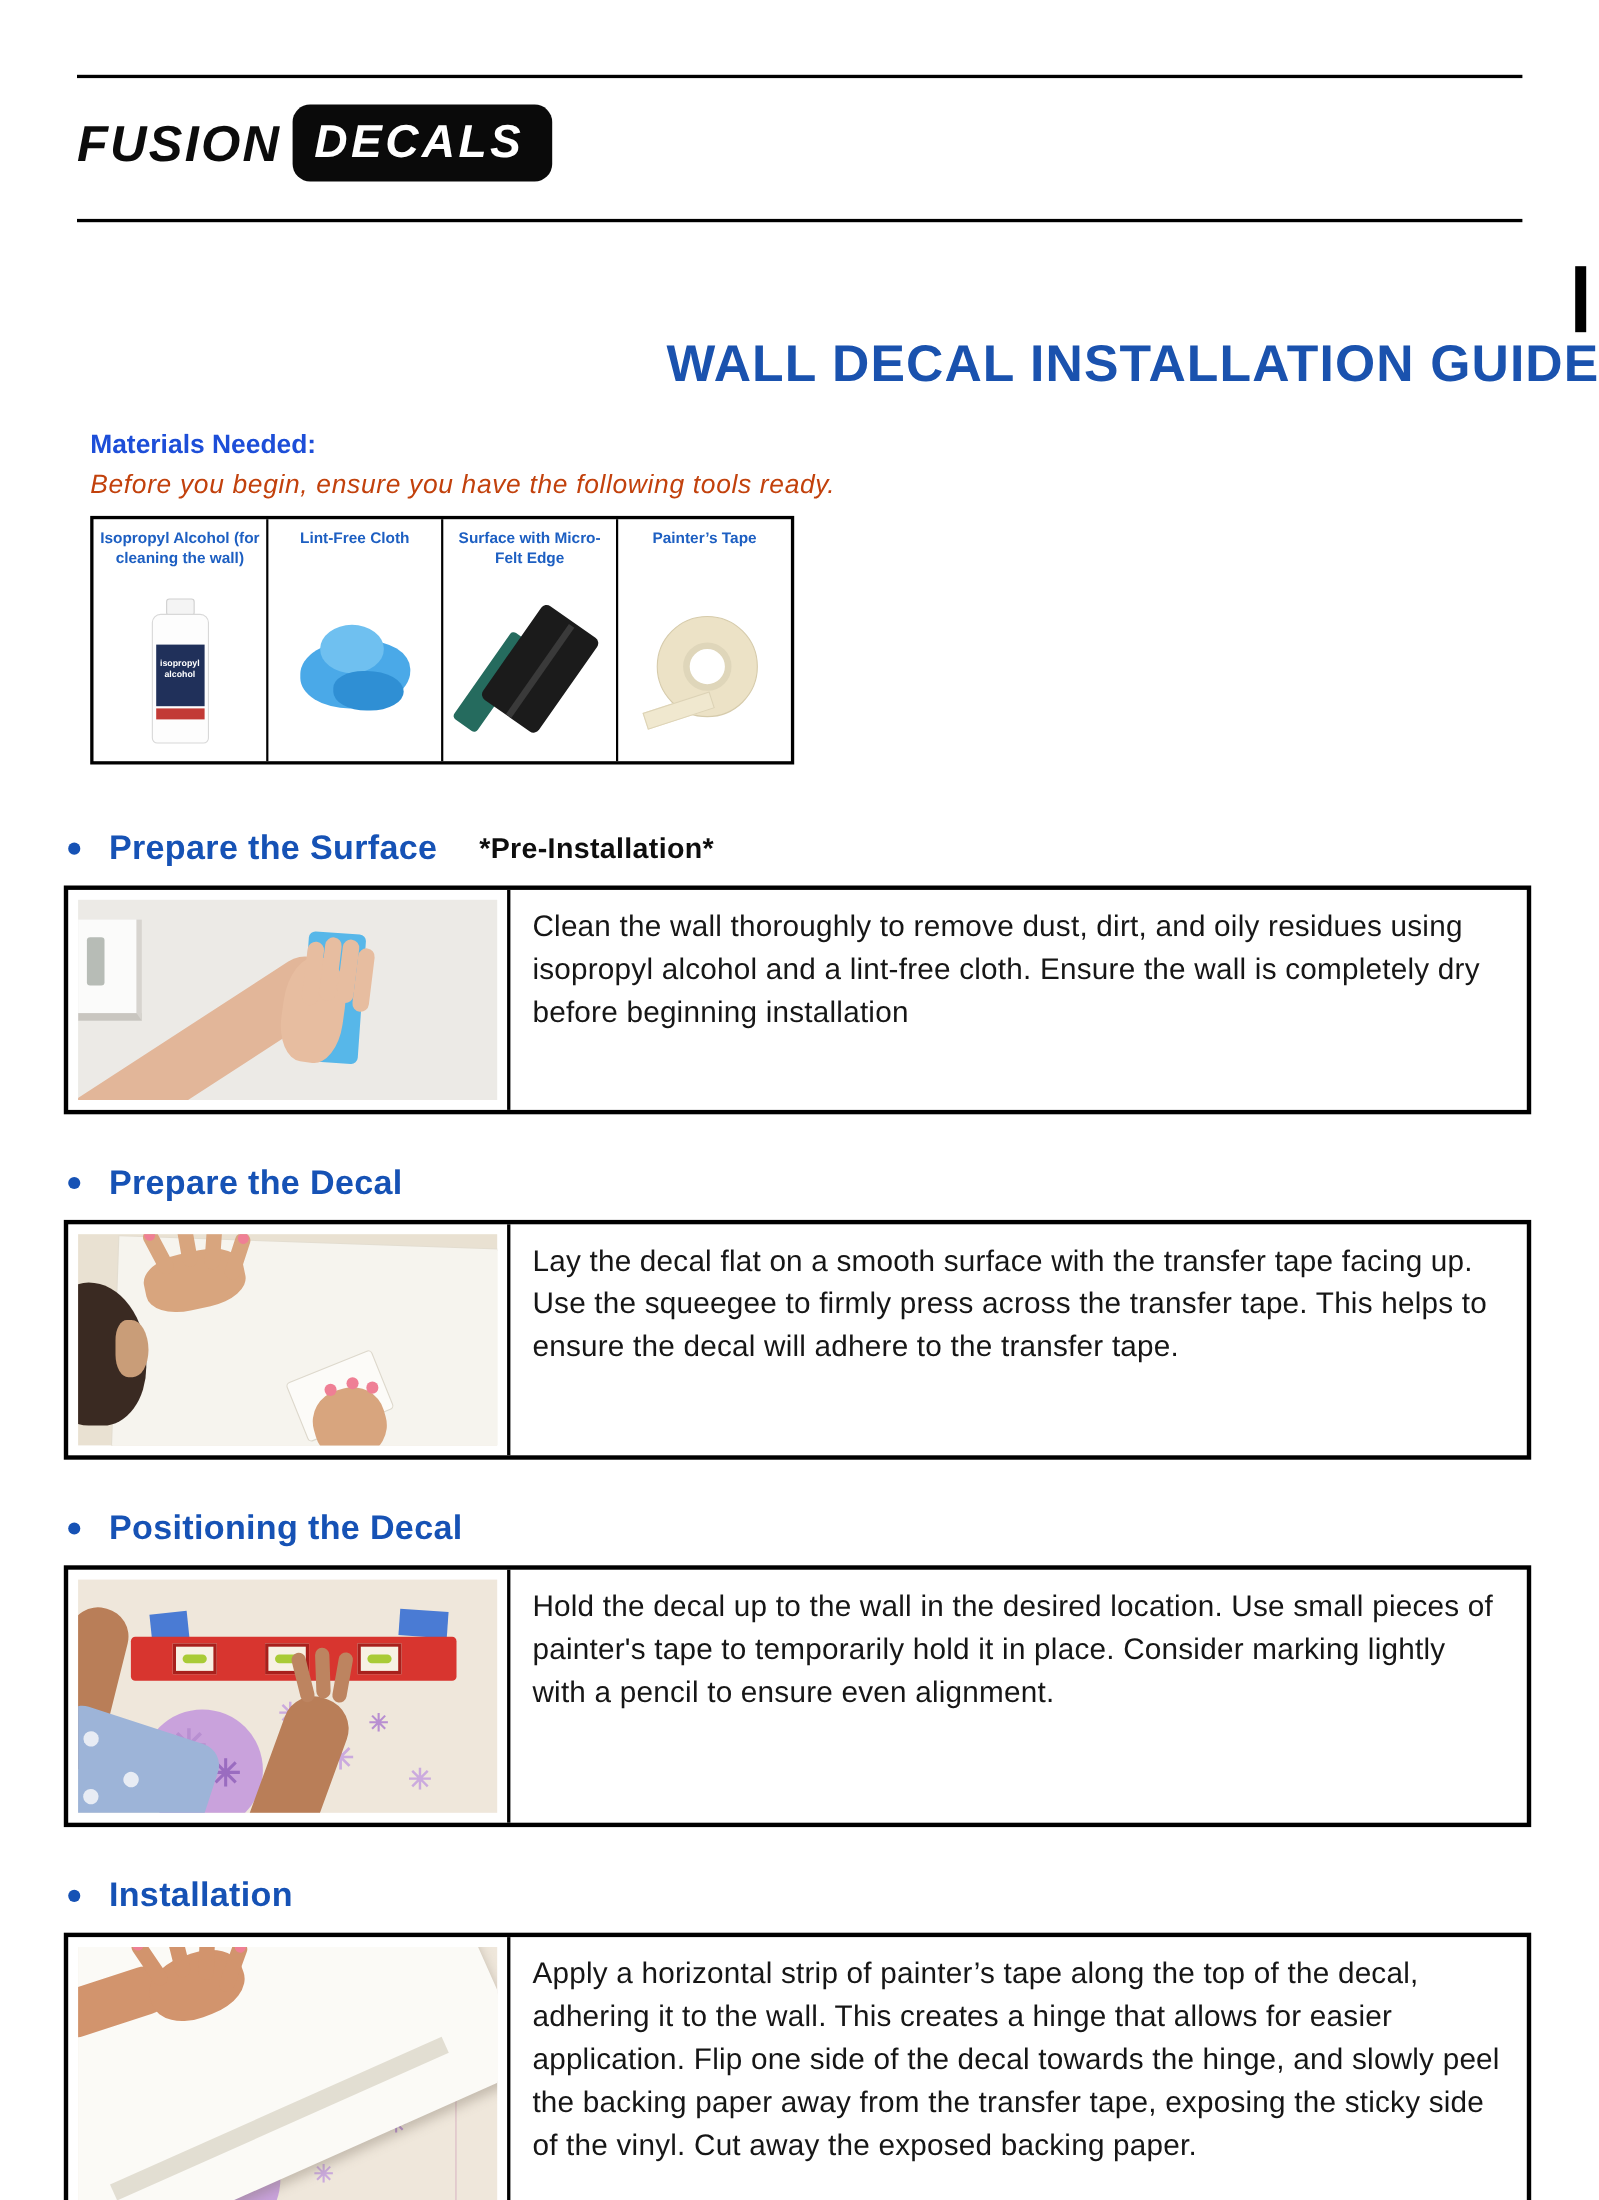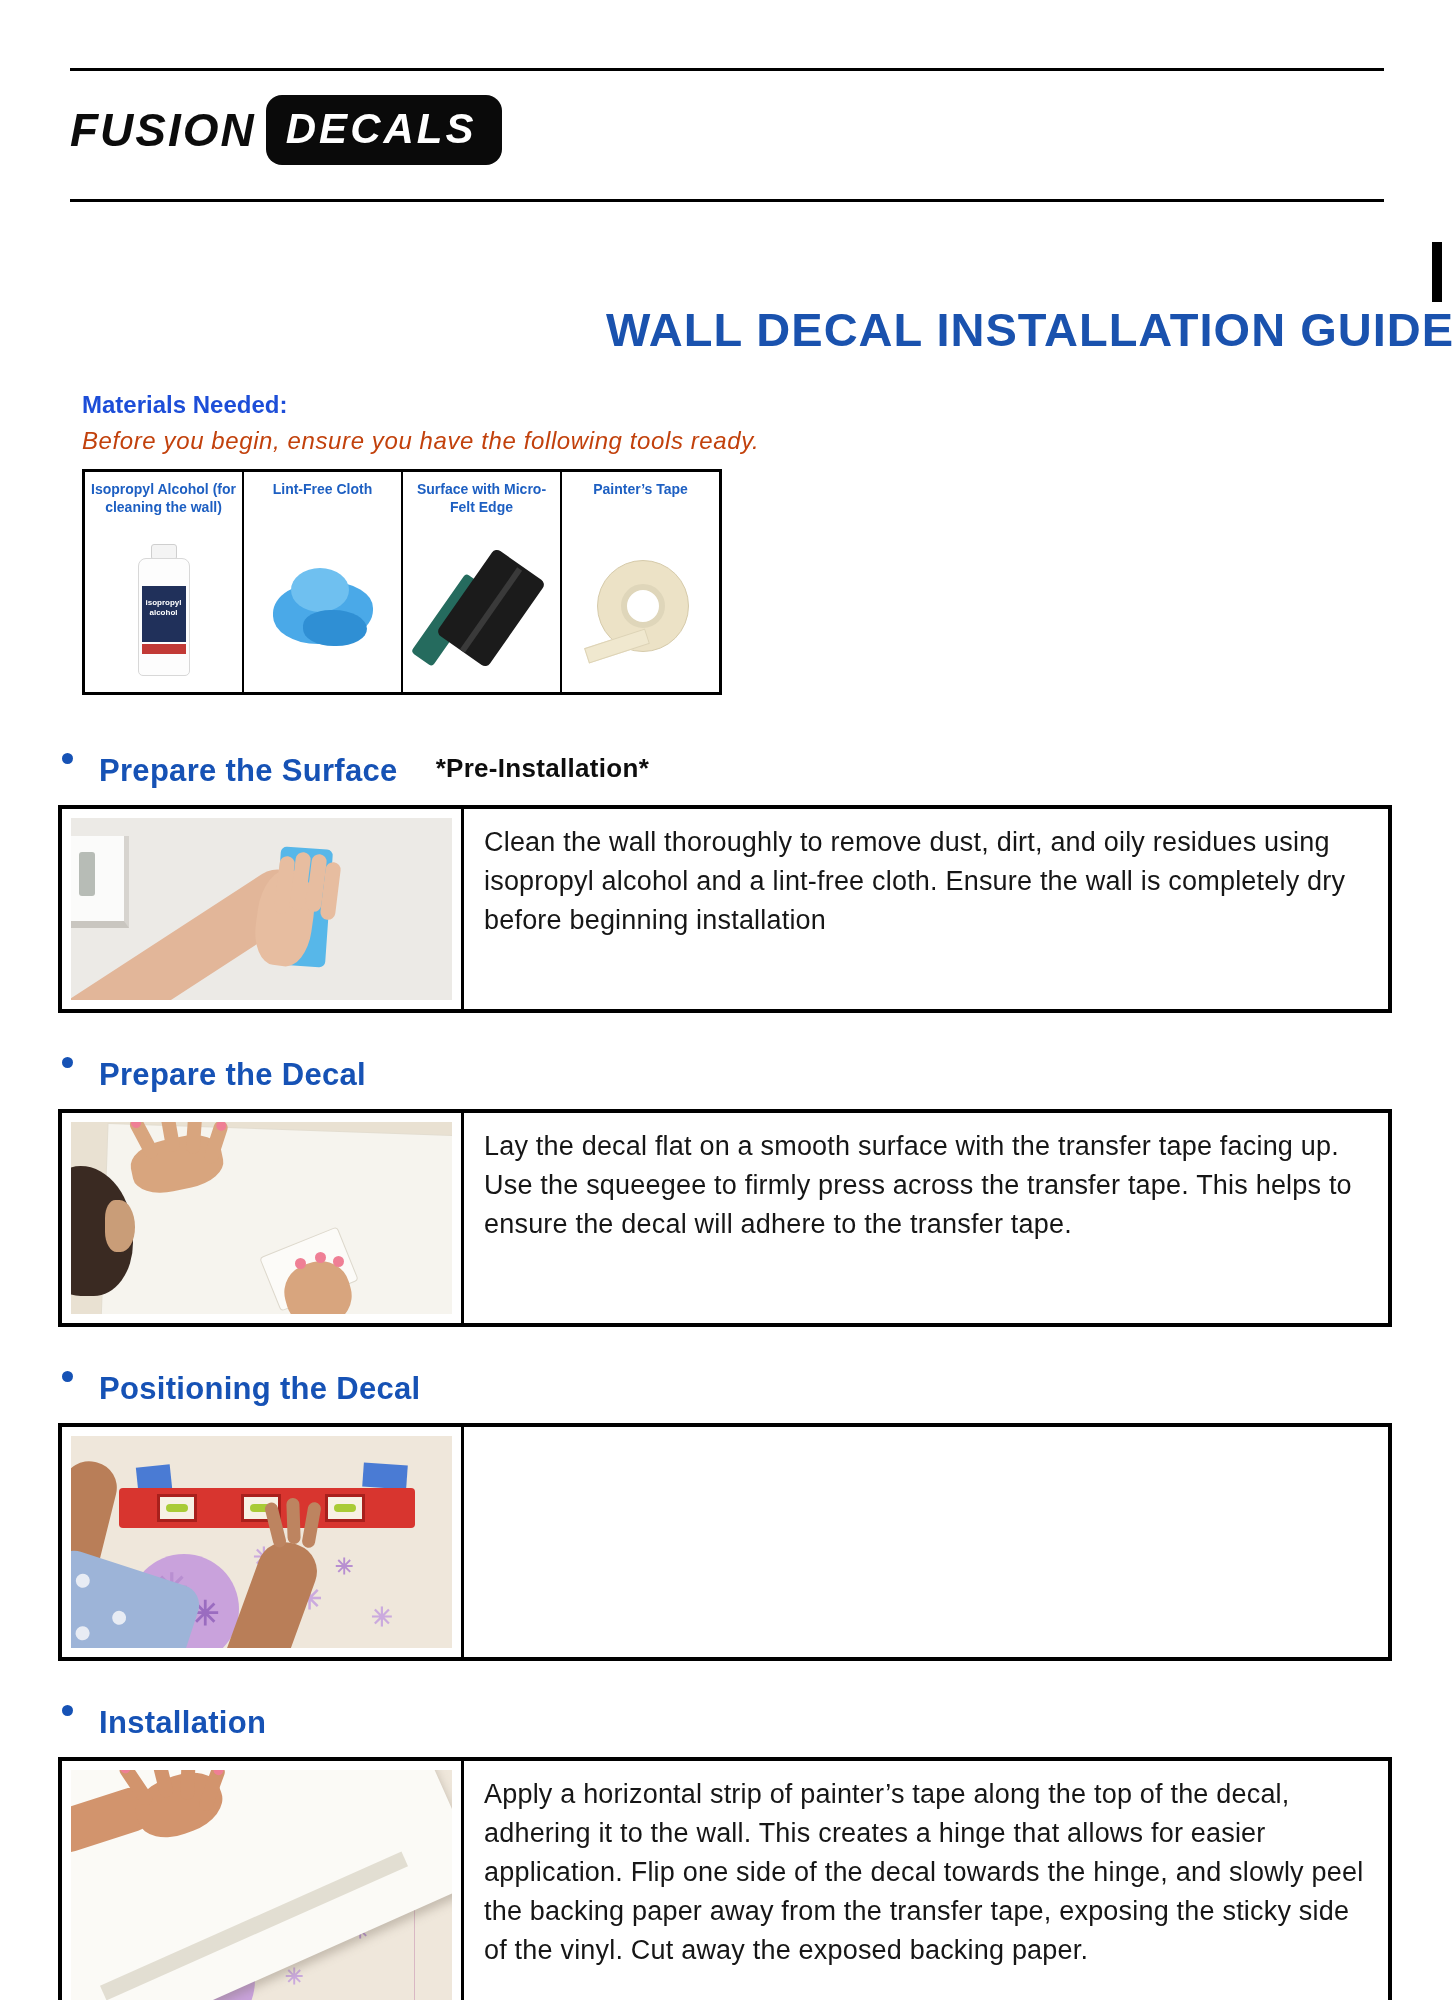--- a/index.html
+++ b/index.html
@@ -52,21 +52,21 @@
   .squeegee-felt { position:absolute; left:24px; top:30px; width:26px; height:96px; background:#256b5e; border-radius:4px; transform:rotate(35deg); transform-origin:center; }
   .squeegee-body { position:absolute; left:48px; top:14px; width:62px; height:104px; background:#1b1b1b; border-radius:6px; transform:rotate(35deg); }
   .squeegee-slot { position:absolute; left:76px; top:18px; width:6px; height:100px; background:#3a3a3a; transform:rotate(35deg); }
 
   
   .tape-outer { position:absolute; left:26px; top:18px; width:92px; height:92px; border-radius:50%; background:#ece2c6; border:1px solid #d6cbab; }
   .tape-inner { position:absolute; left:50px; top:42px; width:44px; height:44px; border-radius:50%; background:#ffffff; border:6px solid #dfd6ba; }
   .tape-tail { position:absolute; left:14px; top:96px; width:64px; height:16px; background:#f0e8cf; transform:rotate(-18deg); border:1px solid #ddd3b6; }
 
   
-  .sec-head { display:flex; align-items:flex-start; margin-left:62px; }
+  .sec-head { display:flex; align-items:center; margin-left:62px; }
   .bullet { width:11px; height:11px; border-radius:50%; background:#1652b5; margin-right:26px; flex:0 0 auto; }
   .sec-title { font-size:31px; font-weight:bold; color:#1652b5; letter-spacing:0.3px; }
   .sec-note { font-size:26px; font-weight:bold; color:#0e0e0e; margin-left:38px; letter-spacing:0.3px; }
   .sec-table { margin:16px 0 0 58px; width:1334px; border:4px solid #000; display:flex; background:#fff; }
   .sec-img-cell { flex:0 0 402px; border-right:3px solid #000; padding:9px; }
   .sec-text { flex:1 1 auto; padding:14px 20px; font-size:27px; line-height:39px; color:#161616; letter-spacing:0.2px; }
   .m-sec1 { margin-top:58px; } .m-sec { margin-top:44px; }
 
   .illus { position:relative; width:100%; overflow:hidden; }
   .h1 { height:182px; } .h2 { height:192px; } .h3 { height:212px; } .h4 { height:266px; }
@@ -278,20 +278,21 @@
         <span class="sleeve-dot" style="left:24px;top:20px;"></span>
         <span class="sleeve-dot" style="left:70px;top:44px;"></span>
         <span class="sleeve-dot" style="left:40px;top:70px;"></span>
       </div>
       <div class="arm3r"></div>
       <div class="f3 f3a"></div>
       <div class="f3 f3b"></div>
       <div class="f3 f3c"></div>
     </div>
   </div>
+  <div class="sec-text">Hold the decal up to the wall in the desired location. Use small pieces of painter's tape to temporarily hold it in place. Consider marking lightly with a pencil to ensure even alignment.</div>
 </div>
 
 <div class="sec-head m-sec">
   <span class="bullet"></span>
   <span class="sec-title">Installation</span>
 </div>
 <div class="sec-table">
   <div class="sec-img-cell">
     <div class="illus illus-install h4">
       <div class="outline4"></div>

